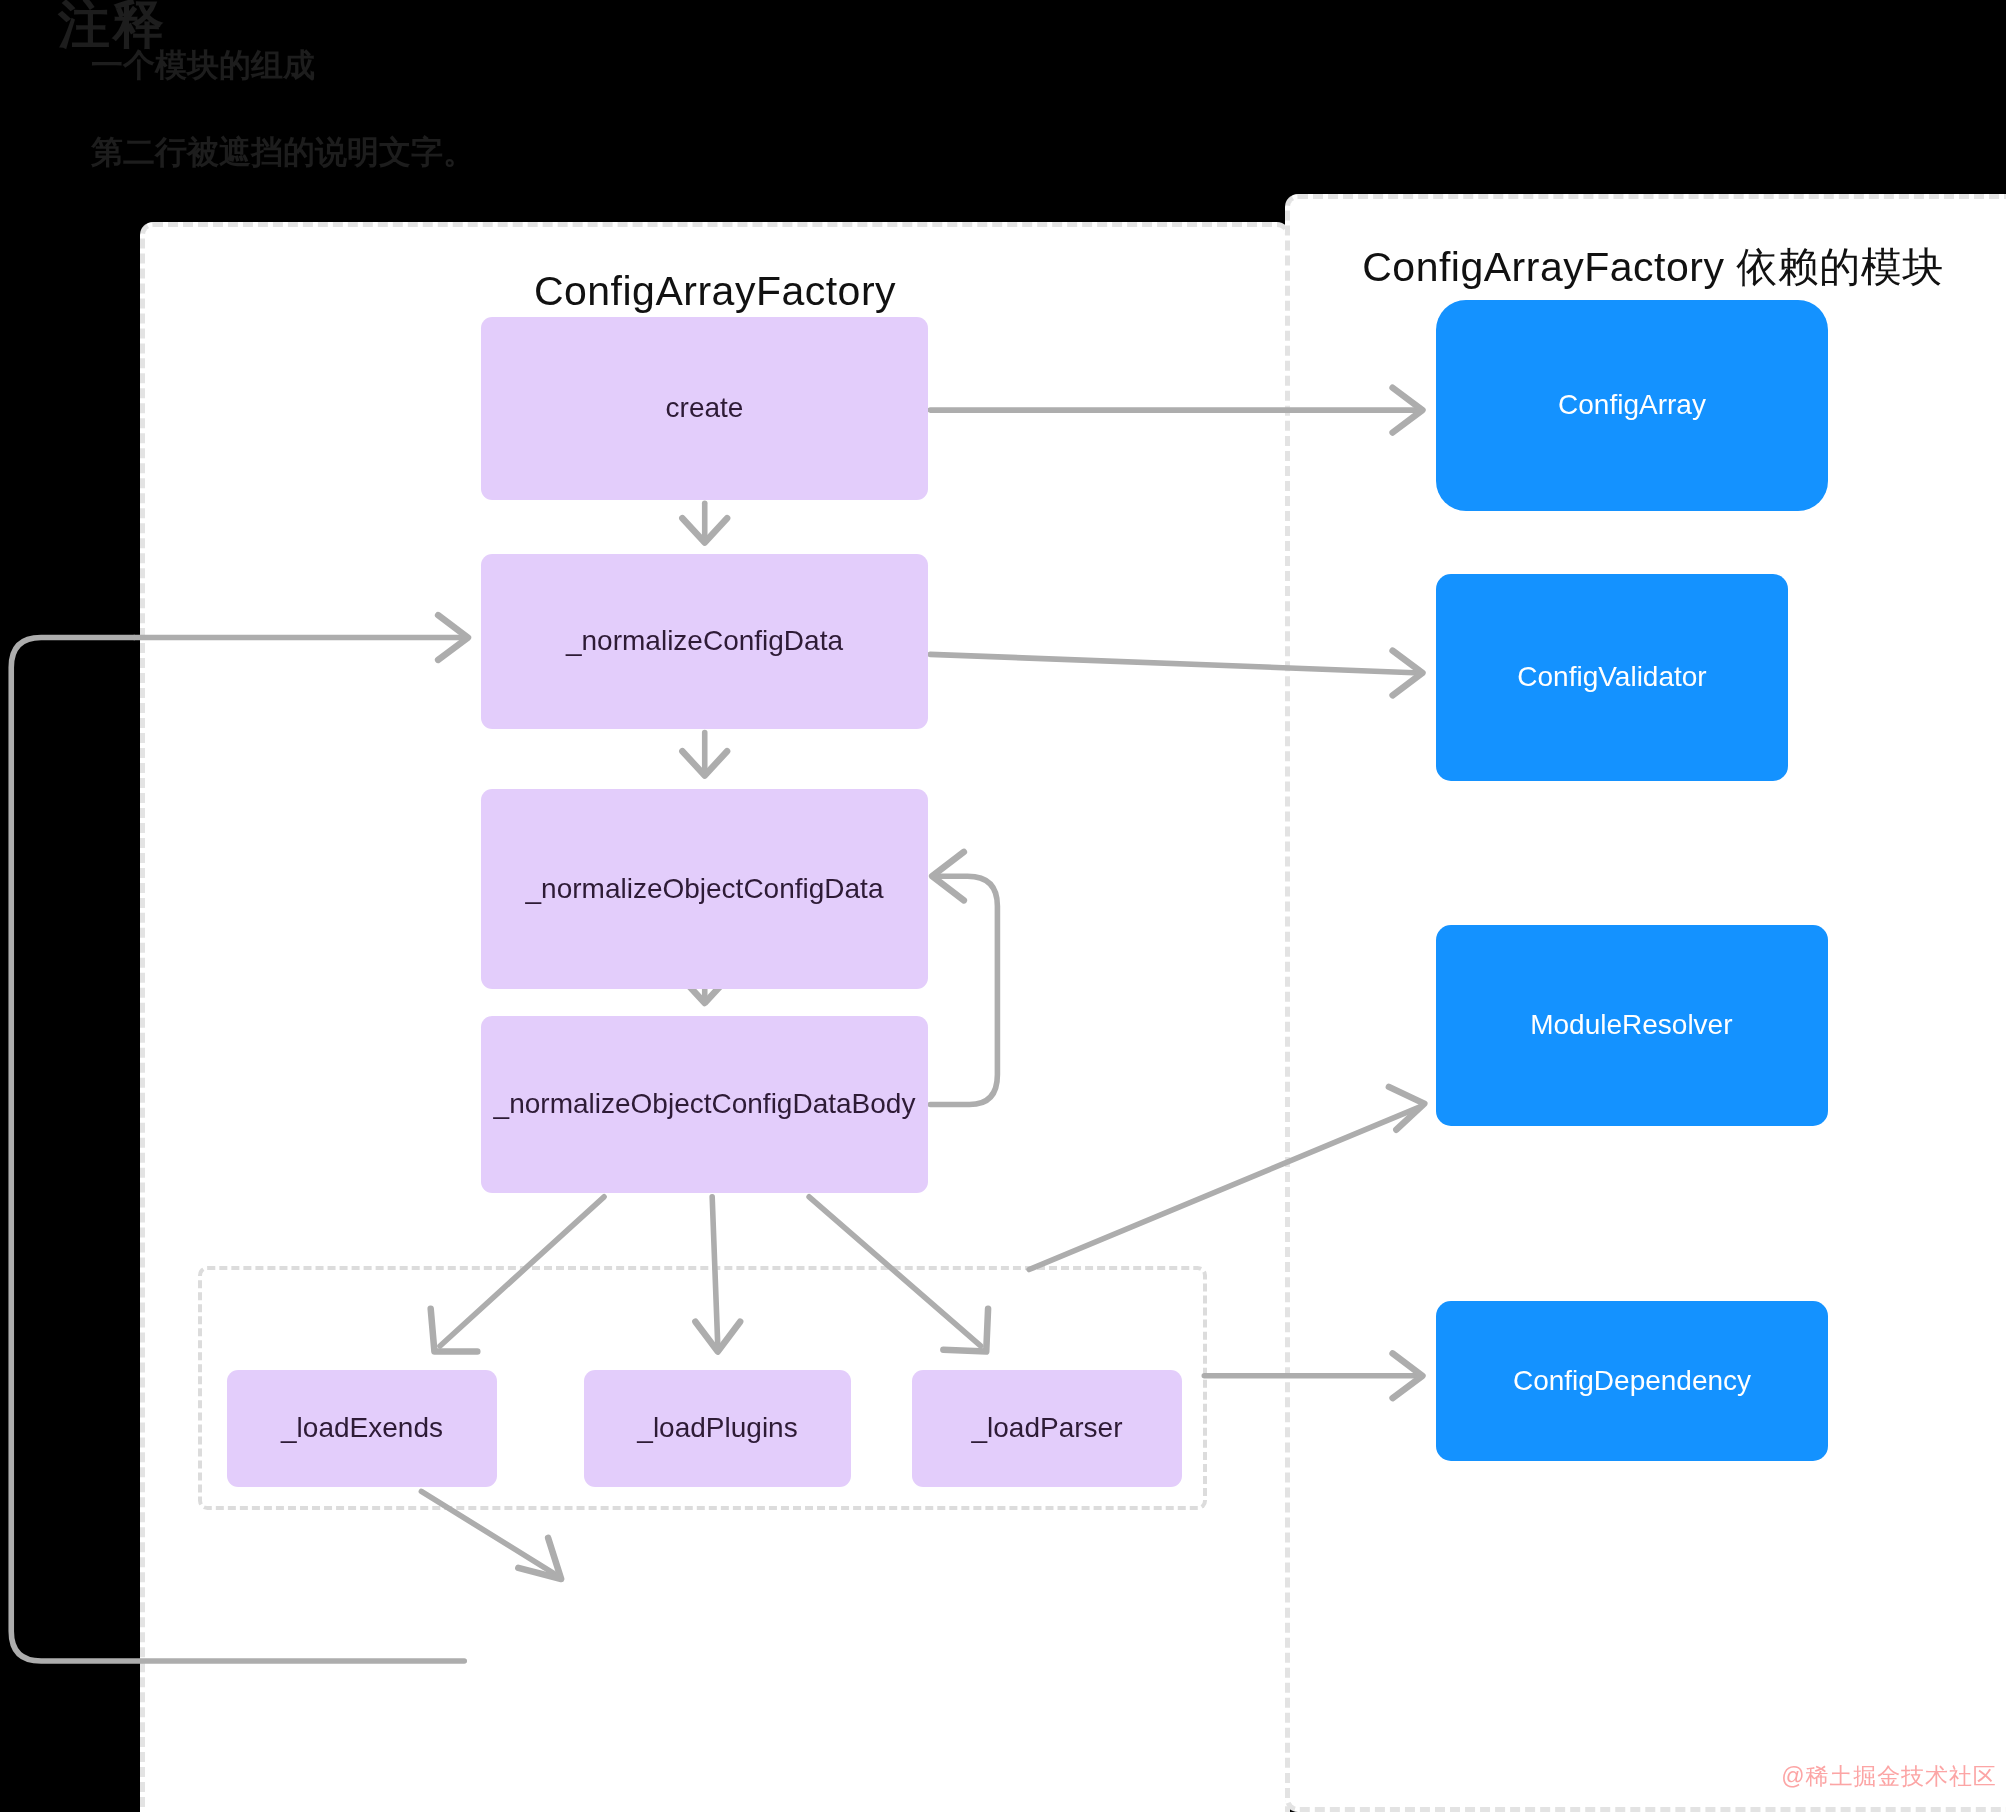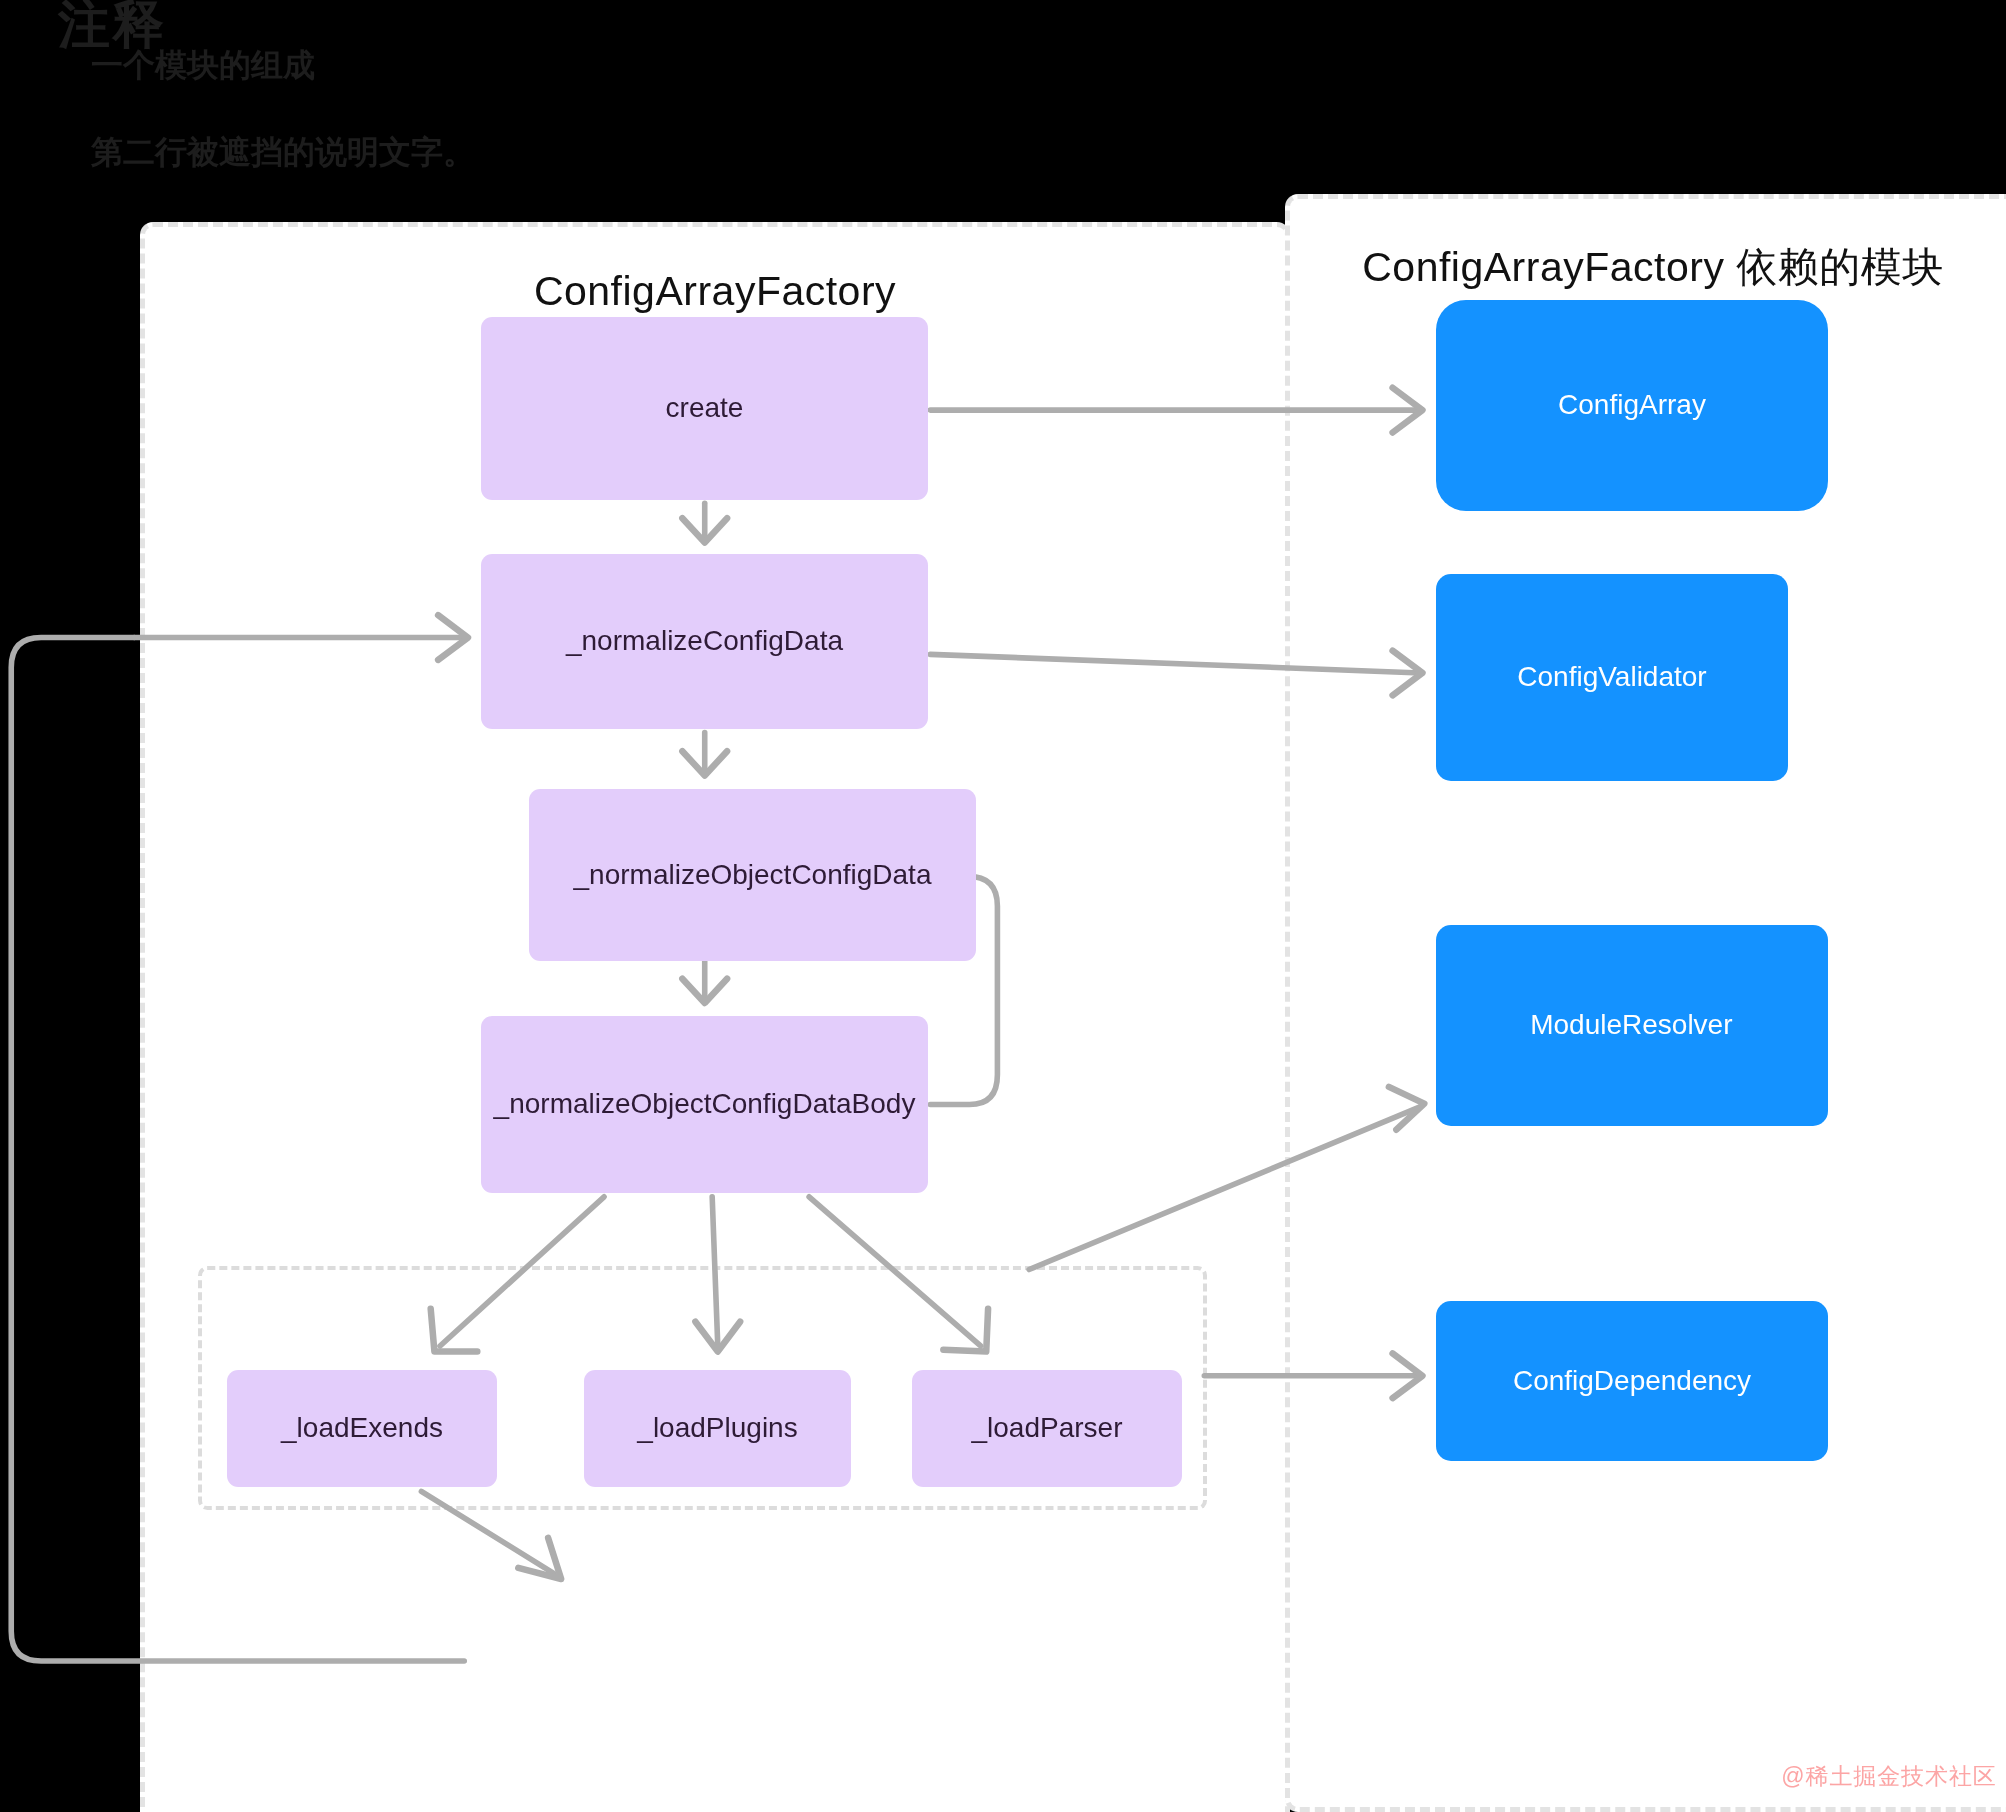--- a/index.html
+++ b/index.html
@@ -78,21 +78,21 @@
     background: #1492ff;
     color: #ffffff;
     font-size: 28px;
     font-weight: 400;
     border-radius: 15px;
   }
 
   
   #n-create        { left: 481px;  top: 317px;  width: 447px; height: 183px; }
   #n-normcfg       { left: 481px;  top: 554px;  width: 447px; height: 175px; }
-  #n-normobj       { left: 481px;  top: 789px;  width: 447px; height: 172px; margin-left: 48px; }
+  #n-normobj       { left: 481px;  top: 789px;  width: 447px; height: 200px; }
   #n-normobjbody   { left: 481px;  top: 1016px; width: 447px; height: 177px; }
   #n-loadexends    { left: 227px;  top: 1370px; width: 270px; height: 117px; }
   #n-loadplugins   { left: 584px;  top: 1370px; width: 267px; height: 117px; }
   #n-loadparser    { left: 912px;  top: 1370px; width: 270px; height: 117px; }
   #n-loadconfigdata{ left: 466px;  top: 1585px; width: 447px; height: 162px; }
 
   
   #n-configarray   { left: 1436px; top: 300px;  width: 392px; height: 211px; border-radius: 30px; }
   #n-configvalidator{left: 1436px; top: 574px;  width: 352px; height: 207px; }
   #n-moduleresolver{ left: 1436px; top: 925px;  width: 392px; height: 201px; padding-left: 8px; }

